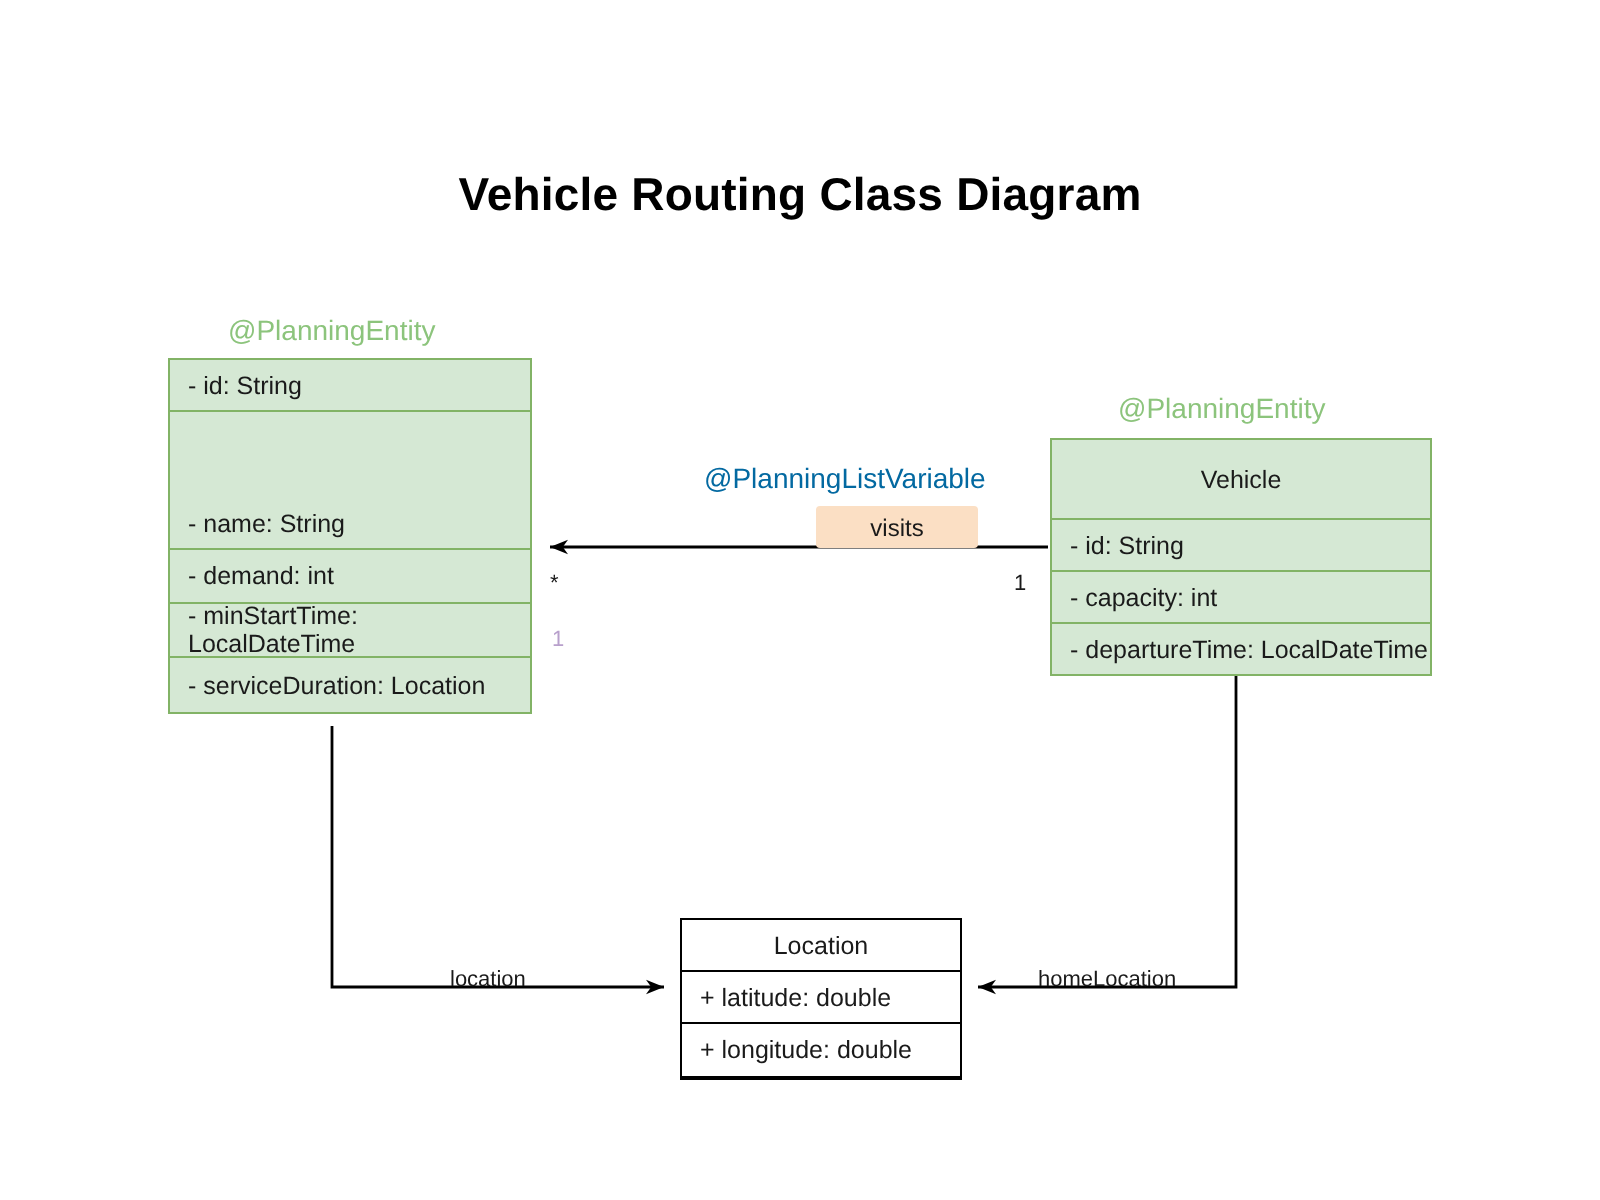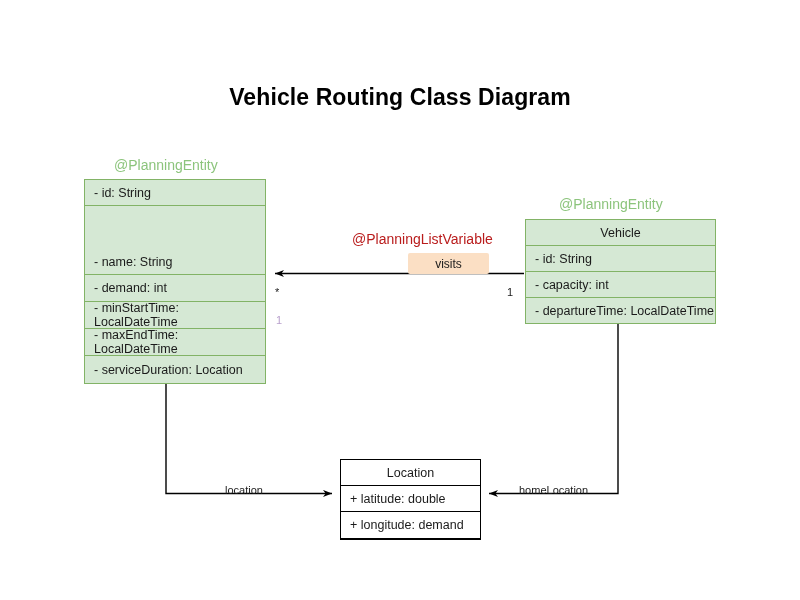--- a/index.html
+++ b/index.html
@@ -41,21 +41,21 @@
   }
 
   
   .stereotype {
     position: absolute;
     font-size: 14px;
     font-weight: normal;
     white-space: nowrap;
   }
   .stereotype.entity  { color: #8cc47c; }
-  .stereotype.listvar { color: #b91c1c; text-align: center; }
+  .stereotype.listvar { color: #0369a1; text-align: center; }
 
   
   .uml-class {
     position: absolute;
     box-sizing: border-box;
     border: 1px solid #82b366;
     background: #d5e8d4;
   }
   .uml-class.plain {
     border: 1px solid #000000;
@@ -128,37 +128,36 @@
     </g>
   </svg>
 
   <div class="stereotype entity" style="left:114px; top:157px;">@PlanningEntity</div>
 
   <div class="uml-class" style="left:84px; top:179px; width:182px;">
     <div class="uml-row attr" style="height:26px;">- id: String</div>
     <div class="uml-row attr" style="height:26px;margin-top:43px;">- name: String</div>
     <div class="uml-row attr" style="height:27px;">- demand: int</div>
     <div class="uml-row attr" style="height:27px;">- minStartTime: LocalDateTime</div>
-    <div class="uml-row attr" style="height:27px;">- maxEndTime: LocalDateTime</div>
     <div class="uml-row attr" style="height:27px;">- serviceDuration: Location</div>
   </div>
 
   <div class="stereotype entity" style="left:559px; top:196px;">@PlanningEntity</div>
 
   <div class="uml-class" style="left:525px; top:219px; width:191px;">
-    <div class="uml-row title" style="height:26px;">Vehicle</div>
+    <div class="uml-row title" style="height:40px;">Vehicle</div>
     <div class="uml-row attr" style="height:26px;">- id: String</div>
     <div class="uml-row attr" style="height:26px;">- capacity: int</div>
     <div class="uml-row attr" style="height:25px;">- departureTime: LocalDateTime</div>
   </div>
 
   <div class="uml-class plain" style="left:340px; top:459px; width:141px;">
     <div class="uml-row title" style="height:26px;">Location</div>
     <div class="uml-row attr" style="height:26px;">+ latitude: double</div>
-    <div class="uml-row attr" style="height:27px;">+ longitude: demand</div>
+    <div class="uml-row attr" style="height:27px;">+ longitude: double</div>
   </div>
 
   <div class="stereotype listvar" style="left:352px; top:231px;">@PlanningListVariable</div>
 
   <div class="assoc-badge" style="left:408px; top:253px; width:81px; height:21px;">visits</div>
 
   <div class="edge-label" style="left:275px; top:286px;">*</div>
 
   <div class="edge-label mult-1-muted" style="left:276px; top:314px;">1</div>
 

